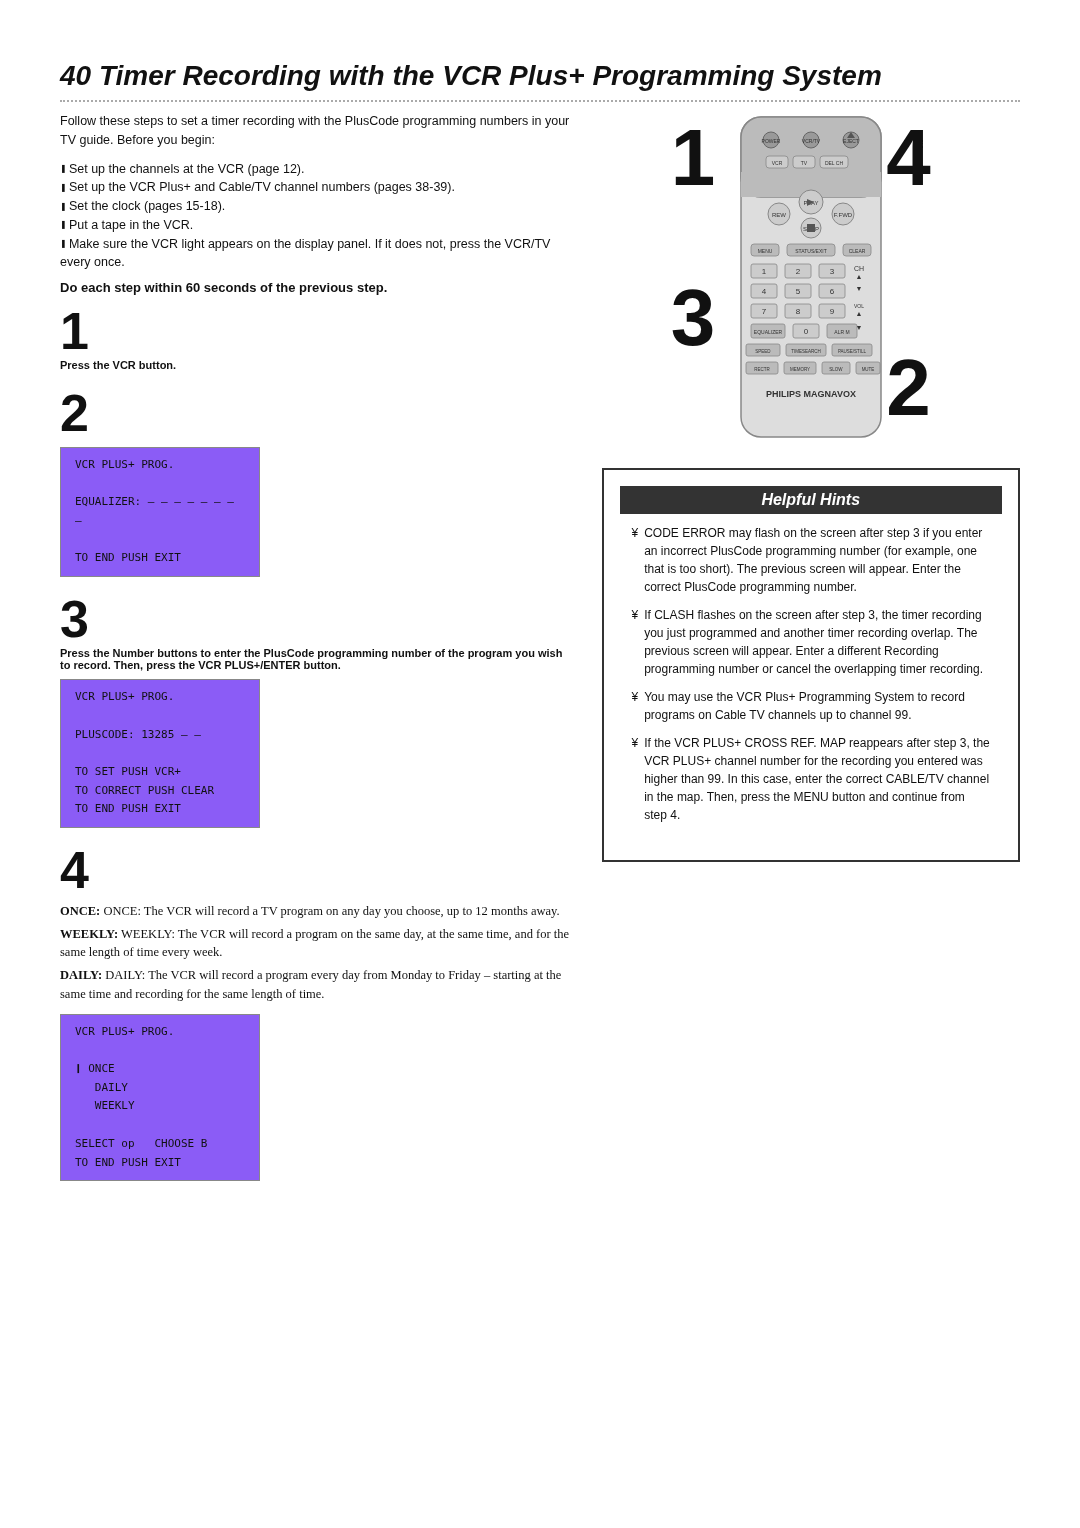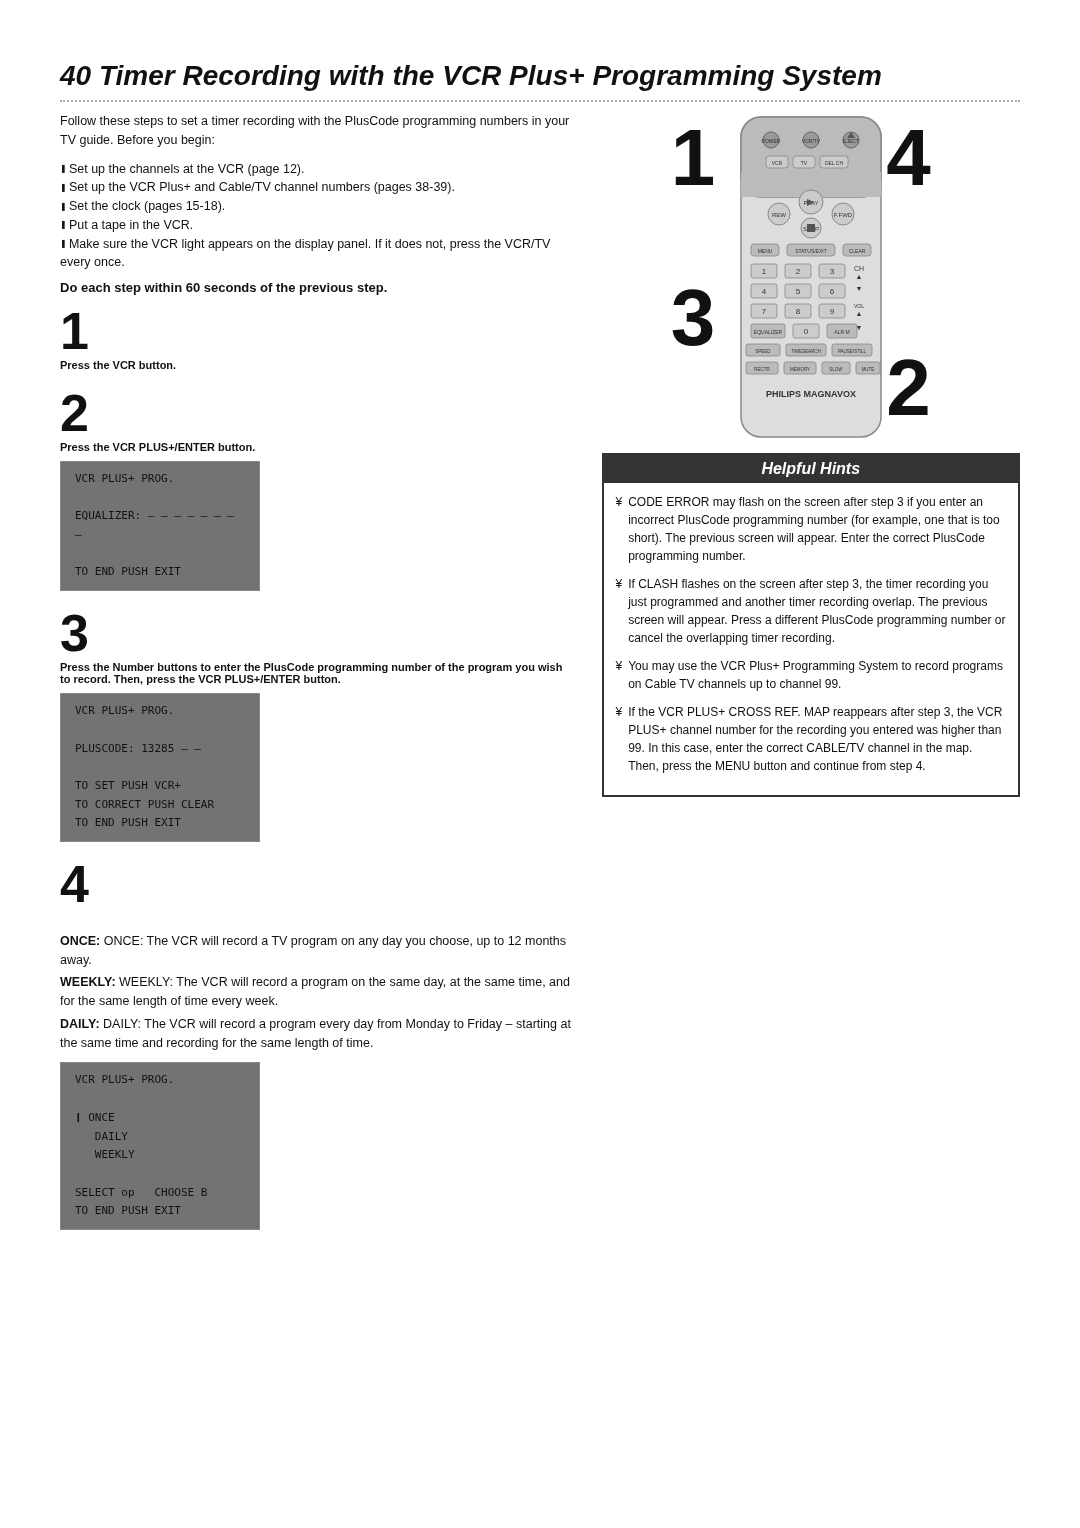--- a/index.html
+++ b/index.html
@@ -89,31 +89,31 @@
       margin-bottom: 16px;
     }
 
     
     .screen-mockup {
       border: 1px solid #888;
       padding: 8px 14px;
       margin: 8px 0 12px 0;
       font-size: 11px;
       font-family: monospace;
-      background: #737373;
+      background: #8b5cf6;
       max-width: 200px;
       line-height: 1.7;
     }
 
     
     .helpful-hints-box {
       border: 2px solid #333;
-      padding: 0;
+      padding: 16px;
       width: 100%;
-      margin-top: 1px;
+      margin-top: 16px;
     }
 
     .helpful-hints-title {
       background: #333;
       color: #fff;
       font-weight: bold;
       font-style: italic;
       font-size: 16px;
       text-align: center;
       padding: 5px 10px;
@@ -188,21 +188,22 @@
       color: #111;
       z-index: 10;
     }
 
     .right-col-inner {
       position: relative;
       width: 220px;
     }
 
     .daily-weekly-section {
-      margin-top: 22px;
+      margin-top: 6px;
+      font-family: Liberation Serif, serif;
     }
 
     .daily-weekly-section p {
       font-size: 12.5px;
       line-height: 1.5;
       margin-bottom: 4px;
     }
   </style>
 </head>
 <body>
@@ -223,21 +224,20 @@
     </ul>
     <p class="bold-note">Do each step within 60 seconds of the previous step.</p>
 
     <div class="step-section">
       <div class="step-number">1</div>
       <p class="step-label">Press the VCR button.</p>
     </div>
 
     <div class="step-section">
       <div class="step-number">2</div>
-      <p class="step-label">Press the VCR PLUS+/ENTER button.</p>
       <div class="screen-mockup">
         <div>VCR PLUS+ PROG.</div>
         <div>&nbsp;</div>
         <div>EQUALIZER: – – – – – – – –</div>
         <div>&nbsp;</div>
         <div>TO END PUSH EXIT</div>
       </div>
     </div>
 
     <div class="step-section">
@@ -390,21 +390,21 @@
 
     <div class="helpful-hints-box">
       <div class="helpful-hints-title">Helpful Hints</div>
       <div class="helpful-hints-content">
         <div class="hint-item">
           <span class="hint-bullet">¥</span>
           <span class="hint-text">CODE ERROR may flash on the screen after step 3 if you enter an incorrect PlusCode programming number (for example, one that is too short). The previous screen will appear. Enter the correct PlusCode programming number.</span>
         </div>
         <div class="hint-item">
           <span class="hint-bullet">¥</span>
-          <span class="hint-text">If CLASH flashes on the screen after step 3, the timer recording you just programmed and another timer recording overlap. The previous screen will appear. Press a different PlusCode programming number or cancel the overlapping timer recording.</span>
+          <span class="hint-text">If CLASH flashes on the screen after step 3, the timer recording you just programmed and another timer recording overlap. The previous screen will appear. Enter a different Recording programming number or cancel the overlapping timer recording.</span>
         </div>
         <div class="hint-item">
           <span class="hint-bullet">¥</span>
           <span class="hint-text">You may use the VCR Plus+ Programming System to record programs on Cable TV channels up to channel 99.</span>
         </div>
         <div class="hint-item">
           <span class="hint-bullet">¥</span>
           <span class="hint-text">If the VCR PLUS+ CROSS REF. MAP reappears after step 3, the VCR PLUS+ channel number for the recording you entered was higher than 99. In this case, enter the correct CABLE/TV channel in the map. Then, press the MENU button and continue from step 4.</span>
         </div>
       </div>

